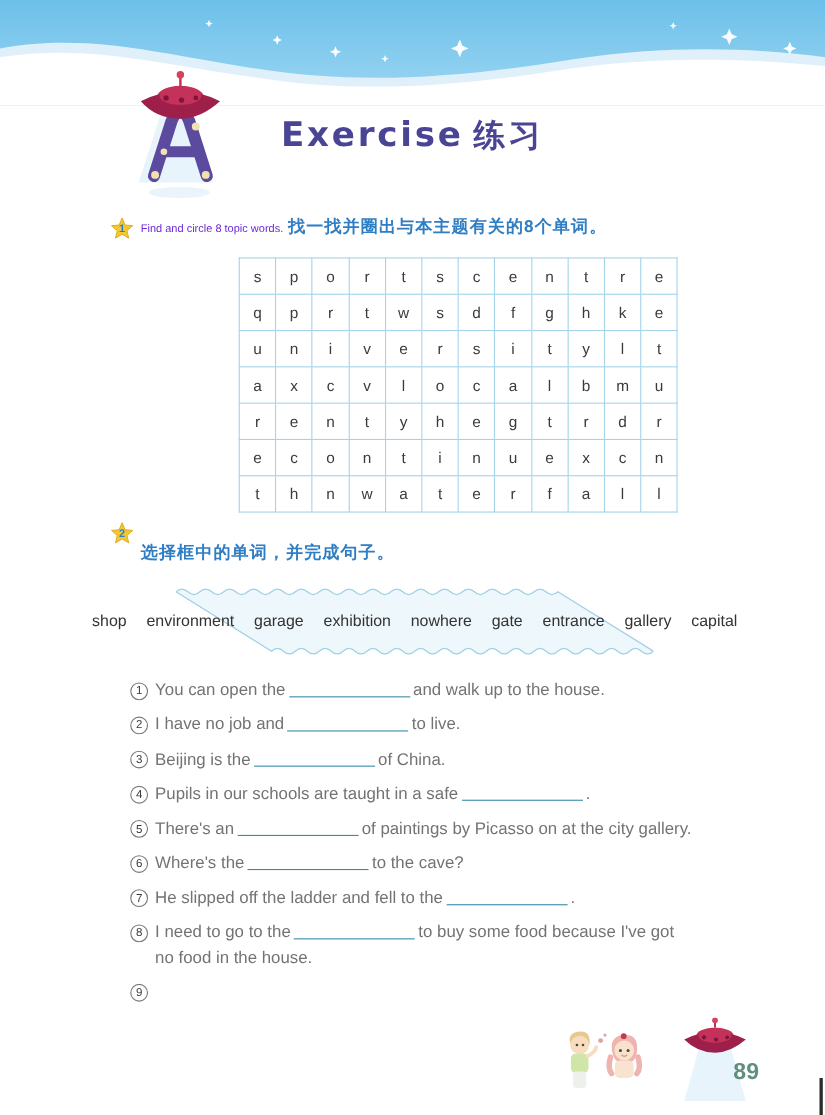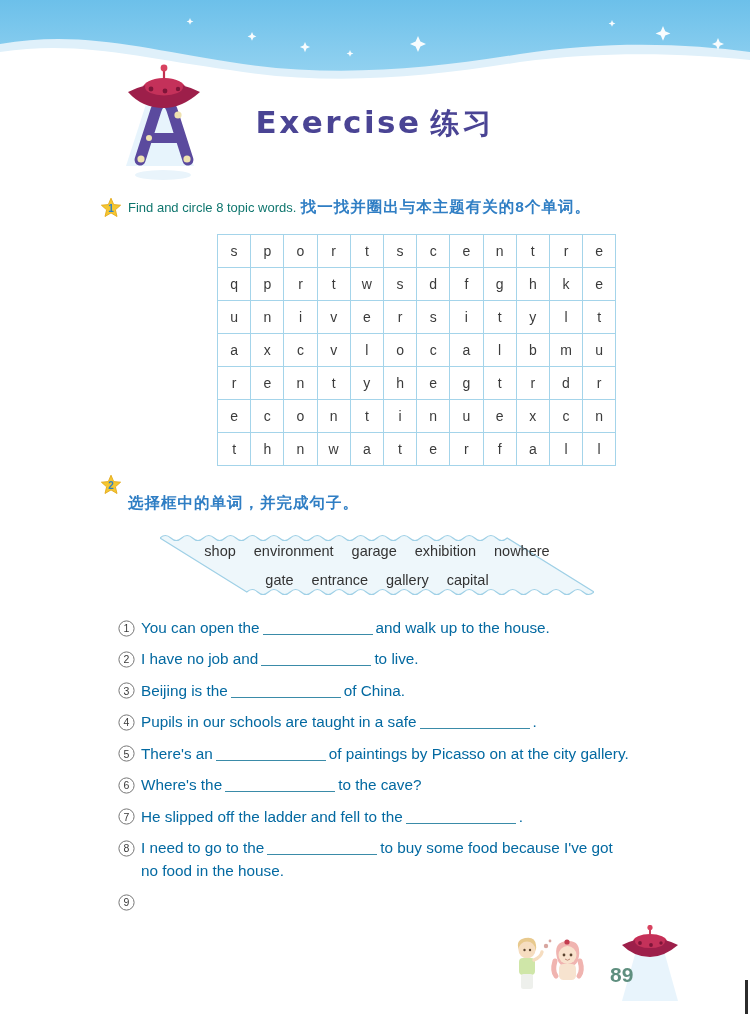--- a/index.html
+++ b/index.html
@@ -33,72 +33,72 @@
   
   .instr{position:absolute;display:flex;align-items:flex-start;}
   .star{position:relative;width:22px;height:22px;flex:0 0 22px;margin-right:6px;margin-top:1px;}
   .star svg{display:block;}
   .star-num{
     position:absolute;left:0;top:0;width:22px;height:22px;
     display:flex;align-items:center;justify-content:center;
     font-size:10px;font-weight:700;color:#2f7fc4;padding-top:1px;box-sizing:border-box;
   }
   .instr-txt{line-height:1.35;}
-  .t-en{font-size:13px;color:#0f766e;}
+  .t-en{font-size:10px;color:#6d28d9;}
   .t-zh{font-size:15.5px;color:#2f7ec4;font-weight:700;letter-spacing:1px;
         font-family:Liberation Sans, sans-serif;}
   .t-zh-2{display:block;margin-top:20px;}
 
   
   .grid{
     position:absolute;left:217px;top:234px;border-collapse:collapse;
   }
   .grid td{
     width:30.2px;height:30px;border:1px solid #a4d4ea;
     text-align:center;vertical-align:middle;
     font-size:14px;color:#3b3b3b;font-family:"Liberation Sans",sans-serif;
     background:#fff;
   }
 
   
   .bank-wrap{position:absolute;left:160px;top:533px;width:434px;height:64px;}
   .bank-bg{position:absolute;left:0;top:0;width:434px;height:64px;}
   .bank-inner{
     position:absolute;left:0;top:0;width:434px;height:64px;
-    display:flex;flex-direction:column;align-items:center;justify-content:center;
+    display:flex;flex-direction:row;align-items:center;justify-content:center;
     box-sizing:border-box;padding-top:1px;
   }
   .bank-row{font-size:14.5px;color:#333;white-space:nowrap;line-height:1.95;}
   .bank-row span{margin:0 9px;}
 
   
   .sentences{position:absolute;left:118px;top:617px;width:560px;}
   .sent{display:flex;align-items:flex-start;margin-bottom:8.5px;}
   .num{
     flex:0 0 20px;width:20px;height:17px;margin-right:3px;margin-top:2.5px;
     position:relative;
   }
   .num svg{display:block;}
   .num-t{
     position:absolute;left:0;top:0;width:17px;height:17px;
     display:flex;align-items:center;justify-content:center;
     font-size:10.5px;color:#3a3a3a;
   }
-  .body{font-size:15.3px;color:#0369a1;line-height:1.5;}
+  .body{font-size:15.3px;color:#737373;line-height:1.5;}
   .blank{
     display:inline-block;width:110px;border-bottom:1.6px solid #3a8ba8;
     height:15px;vertical-align:-2px;margin:0 3px;
   }
   .cont{display:block;margin-left:0;}
 
   
   .footer-kids{position:absolute;left:505px;top:928px;width:110px;height:70px;}
   .pagenum-wrap{position:absolute;left:610px;top:925px;width:80px;height:80px;}
   .pagenum{
-    position:absolute;left:0;top:38px;width:80px;text-align:left;
+    position:absolute;left:0;top:38px;width:80px;text-align:right;
     font-size:21px;font-weight:700;color:#5f8f7f;
     font-family:"Liberation Sans",sans-serif;
   }
   .edge-mark{position:absolute;right:2px;bottom:0px;width:3px;height:34px;background:#2b2b2b;}
 </style>
 </head>
 <body>
 
 <div class="page">
 

